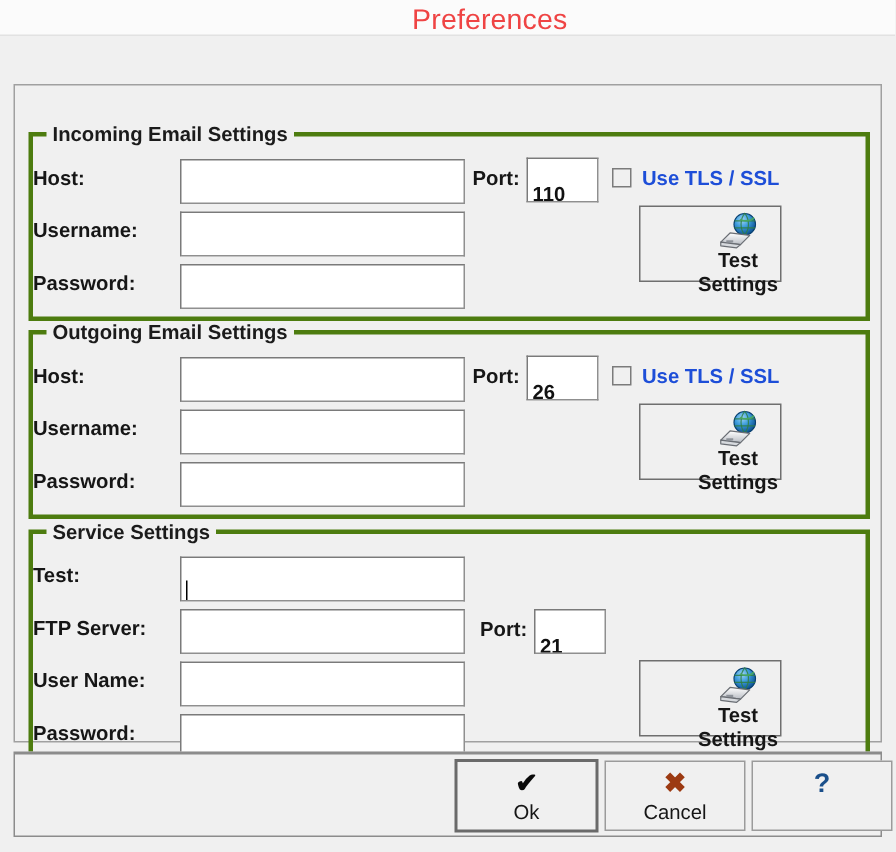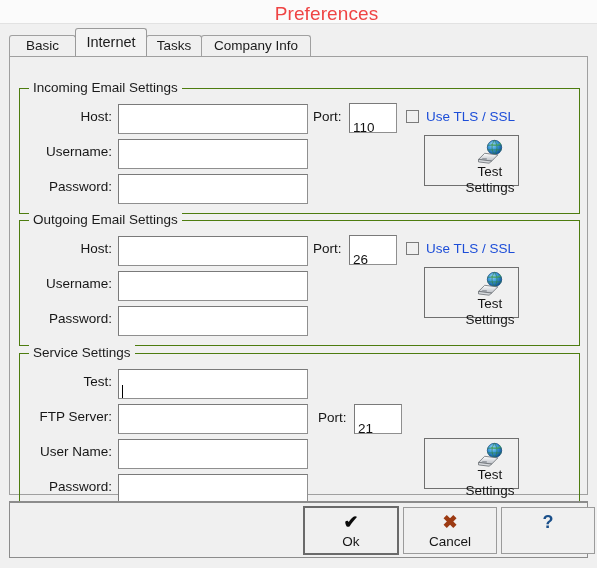--- a/index.html
+++ b/index.html
@@ -100,43 +100,44 @@
     width: 579px;
     height: 439px;
     background: #f0f0f0;
     border: 1px solid #a0a0a0;
     box-sizing: border-box;
   }
 
   
   .group {
     position: absolute;
-    border: 1px solid #4d7c0f;
+    border: 3px solid #4d7c0f;
     box-sizing: border-box;
     background: transparent;
+    font-weight: bold;
   }
   .group-title {
     position: absolute;
     top: -9px;
     left: 9px;
     background: #f0f0f0;
     padding: 0 4px;
     font-size: 13.5px;
     color: #1b1b1b;
     white-space: nowrap;
   }
 
   .grp-incoming { left: 9px;  top: 31px;  width: 561px; height: 126px; }
   .grp-outgoing { left: 9px;  top: 163px; width: 561px; height: 126px; }
   .grp-service  { left: 9px;  top: 296px; width: 561px; height: 161px; }
 
   
   .fld-label {
     position: absolute;
-    text-align: right;
+    text-align: left;
     font-size: 13.5px;
     color: #161616;
     white-space: nowrap;
     line-height: 16px;
   }
   .textbox {
     position: absolute;
     box-sizing: border-box;
     background: #ffffff;
     border: 1px solid #8f8f8f;
@@ -260,26 +261,20 @@
 <body>
 
 <div class="window">
 
   <div class="titlebar">
     <div class="title-text">Preferences</div>
   </div>
 
   <div class="tabctl">
 
-    <div class="tabstrip">
-      <div class="tab tab-basic">Basic</div>
-      <div class="tab tab-internet active">Internet</div>
-      <div class="tab tab-tasks">Tasks</div>
-      <div class="tab tab-company">Company Info</div>
-    </div>
 
     <div class="tabpanel">
 
       <div class="group grp-incoming">
         <div class="group-title">Incoming Email Settings</div>
 
         <div class="fld-label" style="left:0;  top:20px; width:92px;">Host:</div>
         <div class="textbox" style="left:98px;top:15px; width:190px;"></div>
 
         <div class="fld-label" style="left:0;  top:55px; width:92px;">Username:</div>

